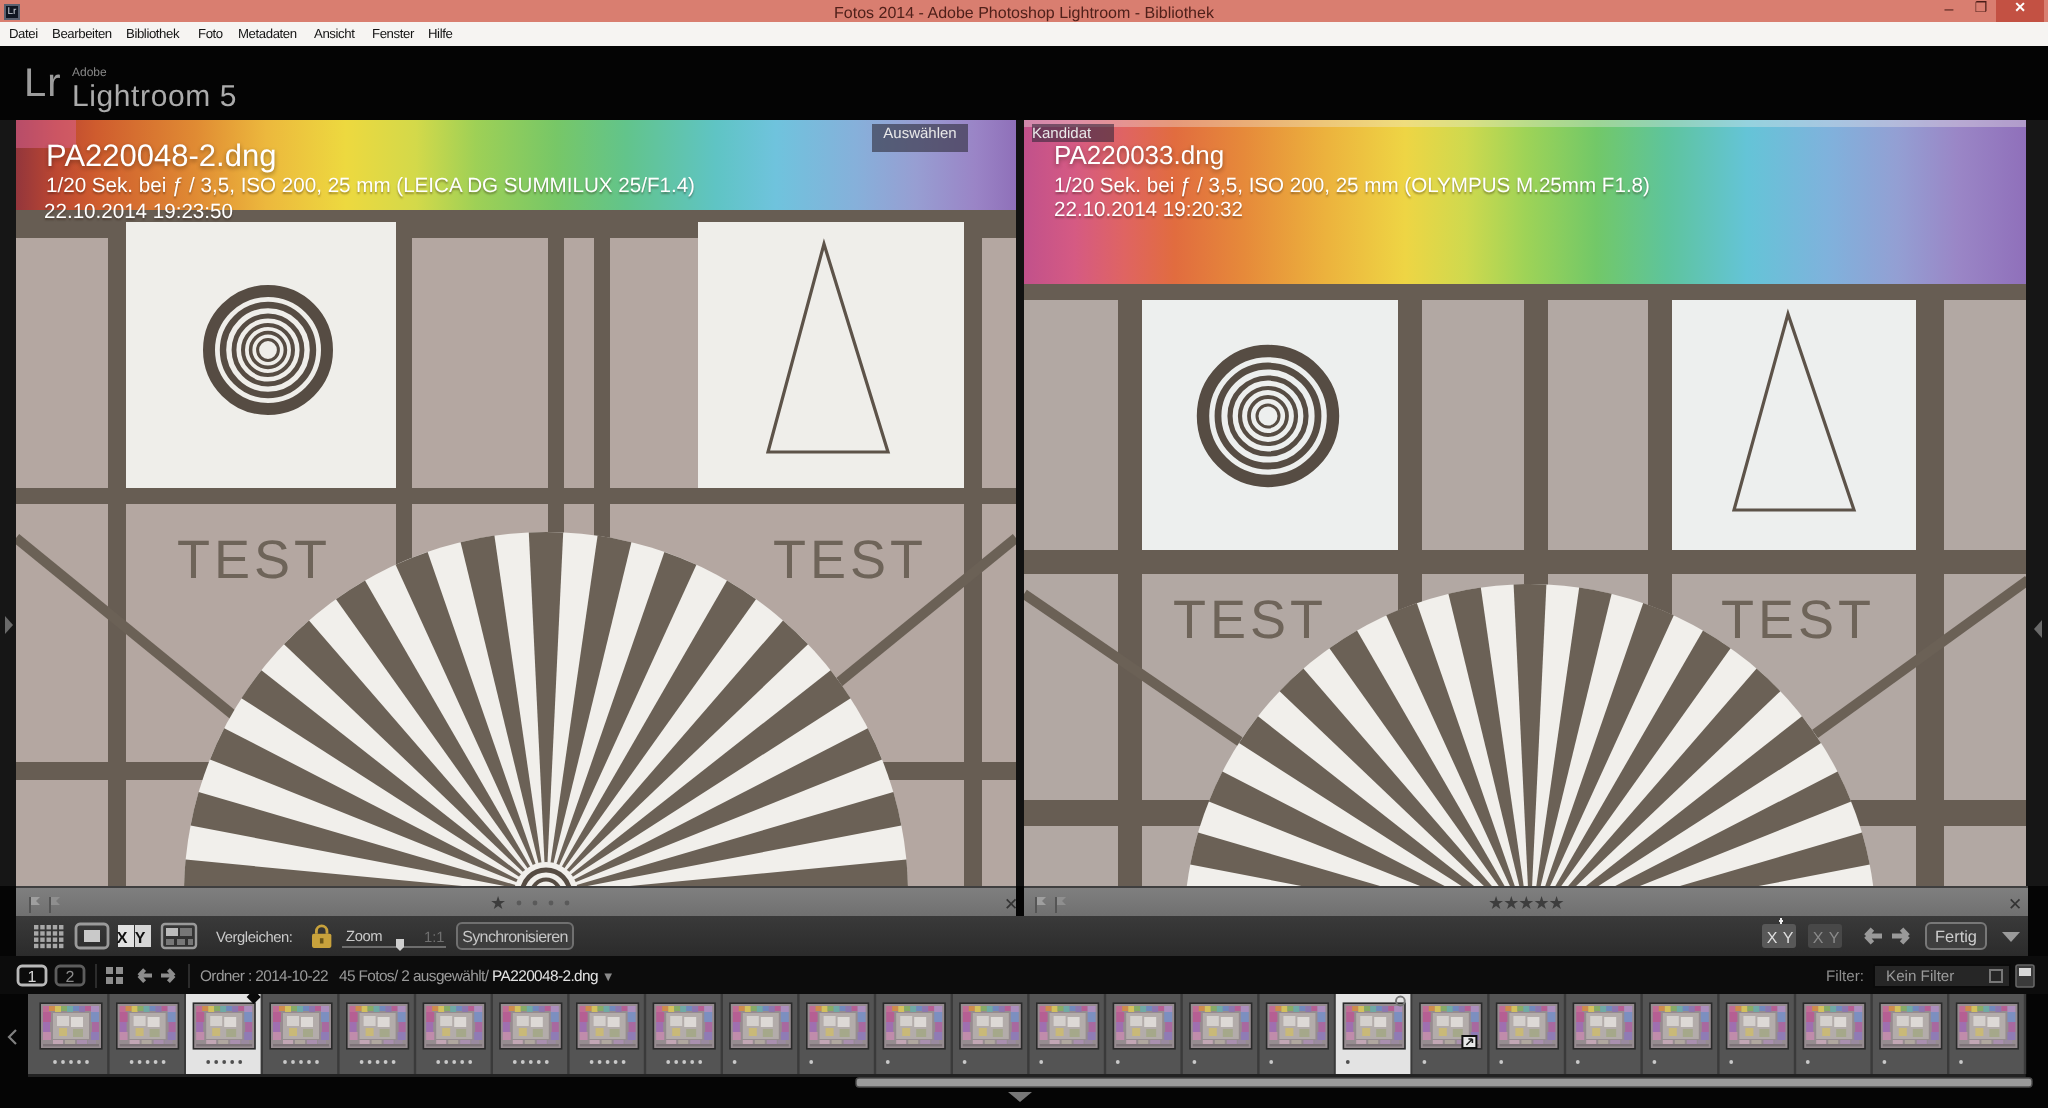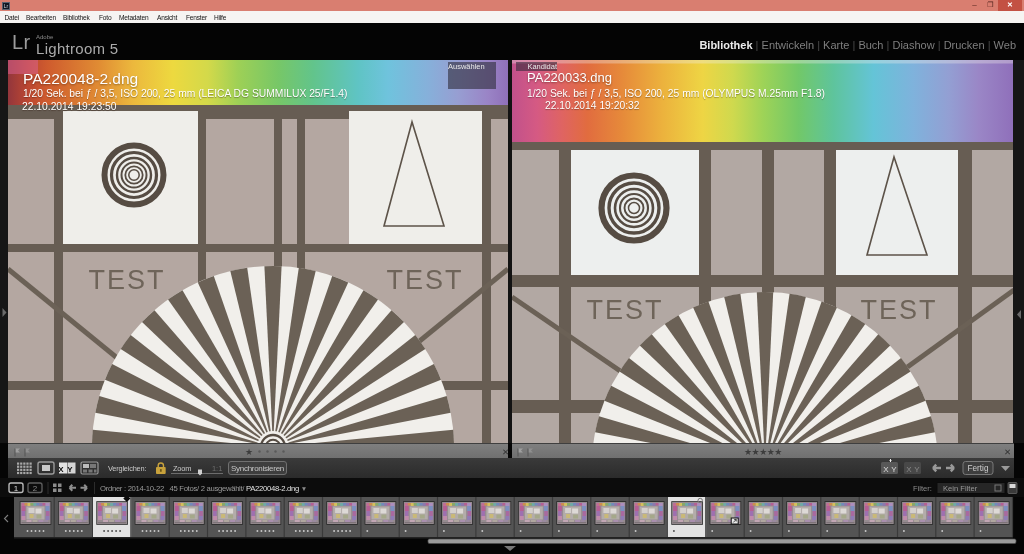--- a/index.html
+++ b/index.html
@@ -3,43 +3,41 @@
 <style>
 *{margin:0;padding:0;box-sizing:border-box}
 html,body{width:1024px;height:554px;overflow:hidden;background:#000;font-family:"Liberation Sans",sans-serif}
 .abs{position:absolute}
 </style></head>
 <body>
 <div class="abs" style="left:0;top:0;width:1024px;height:554px;background:#050505">
 
 <div class="abs" style="left:0;top:0;width:1024px;height:11px;background:#d97e70">
   <div class="abs" style="left:2px;top:1.5px;width:8px;height:8px;background:#111622;border:0.5px solid #5a6070;color:#cfd3dc;font-size:5px;line-height:7px;text-align:center">Lr</div>
+  <div class="abs" style="left:0;top:1.5px;width:1024px;text-align:center;font-size:8px;color:#50201a">Fotos 2014 - Adobe Photoshop Lightroom - Bibliothek</div>
   <div class="abs" style="left:968px;top:0;width:13px;height:11px;color:#4a1d17;font-size:8px;text-align:center;line-height:9px">–</div>
   <div class="abs" style="left:984px;top:0;width:13px;height:11px;color:#4a1d17;font-size:7px;text-align:center;line-height:10px">❐</div>
   <div class="abs" style="left:998px;top:0;width:24px;height:10.5px;background:#c35143;color:#fff;font-size:7px;text-align:center;line-height:10px;font-weight:bold">✕</div>
 </div>
 
 <div class="abs" style="left:0;top:11px;width:1024px;height:12px;background:#f6f4f2;font-size:6.6px;letter-spacing:-0.2px;color:#141414">
   <span class="abs" style="left:4.5px;top:3px">Datei</span>
   <span class="abs" style="left:26px;top:3px">Bearbeiten</span>
   <span class="abs" style="left:63px;top:3px">Bibliothek</span>
   <span class="abs" style="left:99px;top:3px">Foto</span>
   <span class="abs" style="left:119px;top:3px">Metadaten</span>
   <span class="abs" style="left:157px;top:3px">Ansicht</span>
   <span class="abs" style="left:186px;top:3px">Fenster</span>
   <span class="abs" style="left:214px;top:3px">Hilfe</span>
 </div>
 
 <div class="abs" style="left:0;top:23px;width:1024px;height:37px;background:#040404">
   <div class="abs" style="left:12px;top:8px;font-size:20px;color:#9c9c9c;letter-spacing:0.5px">Lr</div>
   <div class="abs" style="left:36px;top:11px;font-size:6px;color:#8a8a8a">Adobe</div>
   <div class="abs" style="left:36px;top:17px;font-size:15px;color:#ababab;letter-spacing:0.3px">Lightroom 5</div>
-  <div class="abs" style="right:8px;top:16px;white-space:nowrap;font-size:11px;color:#7f7f7f">
-    <span style="color:#ececec;font-weight:bold">Bibliothek</span><span style="color:#4a4a4a"> | </span>Entwickeln<span style="color:#4a4a4a"> | </span>Karte<span style="color:#4a4a4a"> | </span>Buch<span style="color:#4a4a4a"> | </span>Diashow<span style="color:#4a4a4a"> | </span>Drucken<span style="color:#4a4a4a"> | </span>Web
-  </div>
 </div>
 <svg width="500" height="383" viewBox="0 0 500 383" style="position:absolute;left:8px;top:60px">
       <rect x="0" y="45" width="500" height="338" fill="#b4a7a1"></rect>
       <defs>
         <linearGradient id="rbL" x1="0" y1="0" x2="1" y2="0">
           <stop offset="0" stop-color="#93363c"></stop>
           <stop offset="0.04" stop-color="#bc4731"></stop>
           <stop offset="0.08" stop-color="#cf5c2e"></stop>
           <stop offset="0.18" stop-color="#e08b33"></stop>
           <stop offset="0.25" stop-color="#ecb83d"></stop>
@@ -174,26 +172,26 @@
         <path d="M253.0 405.0L389.0 298.1A173 173 0 0 1 398.5 311.5Z" fill="#6b6156"></path>
         <path d="M253.0 405.0L406.8 325.7A173 173 0 0 1 413.6 340.7Z" fill="#6b6156"></path>
         <path d="M253.0 405.0L419.0 356.3A173 173 0 0 1 422.9 372.3Z" fill="#6b6156"></path>
         <path d="M253.0 405.0L425.2 388.6A173 173 0 0 1 426.0 405.0Z" fill="#6b6156"></path>
       </g>
     </svg>
 
 <div class="abs" style="left:23px;top:70px;font-size:15.5px;color:#fff;text-shadow:0 1px 2px rgba(40,20,10,.45)">PA220048-2.dng</div>
 <div class="abs" style="left:23px;top:88px;font-size:10.3px;color:#fff;text-shadow:0 1px 1px rgba(40,20,10,.4)">1/20 Sek. bei ƒ / 3,5, ISO 200, 25 mm (LEICA DG SUMMILUX 25/F1.4)</div>
 <div class="abs" style="left:22px;top:100.5px;font-size:10.3px;color:#fff;text-shadow:0 1px 1px rgba(40,20,10,.4)">22.10.2014 19:23:50</div>
-<div class="abs" style="left:448px;top:62px;width:48px;height:27px;background:rgba(48,46,62,.62);color:#e9e9e9;font-size:7.5px;text-align:left;line-height:9.5px">Auswählen</div>
-
-<div class="abs" style="left:516px;top:61.5px;width:41px;height:9.5px;background:rgba(52,40,58,.6);color:#e9e9e9;font-size:7.5px;text-align:right;line-height:9.5px">Kandidat</div>
+<div class="abs" style="left:436px;top:62px;width:48px;height:14px;background:rgba(48,46,62,.62);color:#e9e9e9;font-size:7.5px;text-align:center;line-height:9.5px">Auswählen</div>
+
+<div class="abs" style="left:516px;top:61.5px;width:41px;height:9.5px;background:rgba(52,40,58,.6);color:#e9e9e9;font-size:7.5px;text-align:left;line-height:9.5px">Kandidat</div>
 <div class="abs" style="left:527px;top:69.5px;font-size:13px;color:#fff;text-shadow:0 1px 2px rgba(40,20,10,.45)">PA220033.dng</div>
 <div class="abs" style="left:527px;top:87.5px;font-size:10.3px;color:#fff;text-shadow:0 1px 1px rgba(40,20,10,.4)">1/20 Sek. bei ƒ / 3,5, ISO 200, 25 mm (OLYMPUS M.25mm F1.8)</div>
-<div class="abs" style="left:545px;top:100px;font-size:10.3px;color:#fff;text-shadow:0 1px 1px rgba(40,20,10,.4)">22.10.2014 19:20:32</div>
+<div class="abs" style="left:527px;top:100px;font-size:10.3px;color:#fff;text-shadow:0 1px 1px rgba(40,20,10,.4)">22.10.2014 19:20:32</div>
 
 <div class="abs" style="left:8px;top:443px;width:500px;height:15px;background:linear-gradient(#7f7f7f,#707070);border-top:1px solid #3f3f3f">
   <svg width="500" height="15" style="position:absolute;left:0;top:0">
     <path d="M7 4.5h5l-2 2 2 2h-5z" fill="#9f9f9f"></path>
         <path d="M7 4.5v8" stroke="#555" stroke-width="1"></path>
     <path d="M17 4.5h5l-2 2 2 2h-5z" fill="#8f8f8f"></path>
         <path d="M17 4.5v8" stroke="#555" stroke-width="1"></path>
     <text x="237" y="10.5" font-size="9" fill="#3d3d3d">★</text>
     <circle cx="251.5" cy="7.5" r="1.2" fill="#5a5a5a"></circle>
         <circle cx="259.5" cy="7.5" r="1.2" fill="#5a5a5a"></circle>

